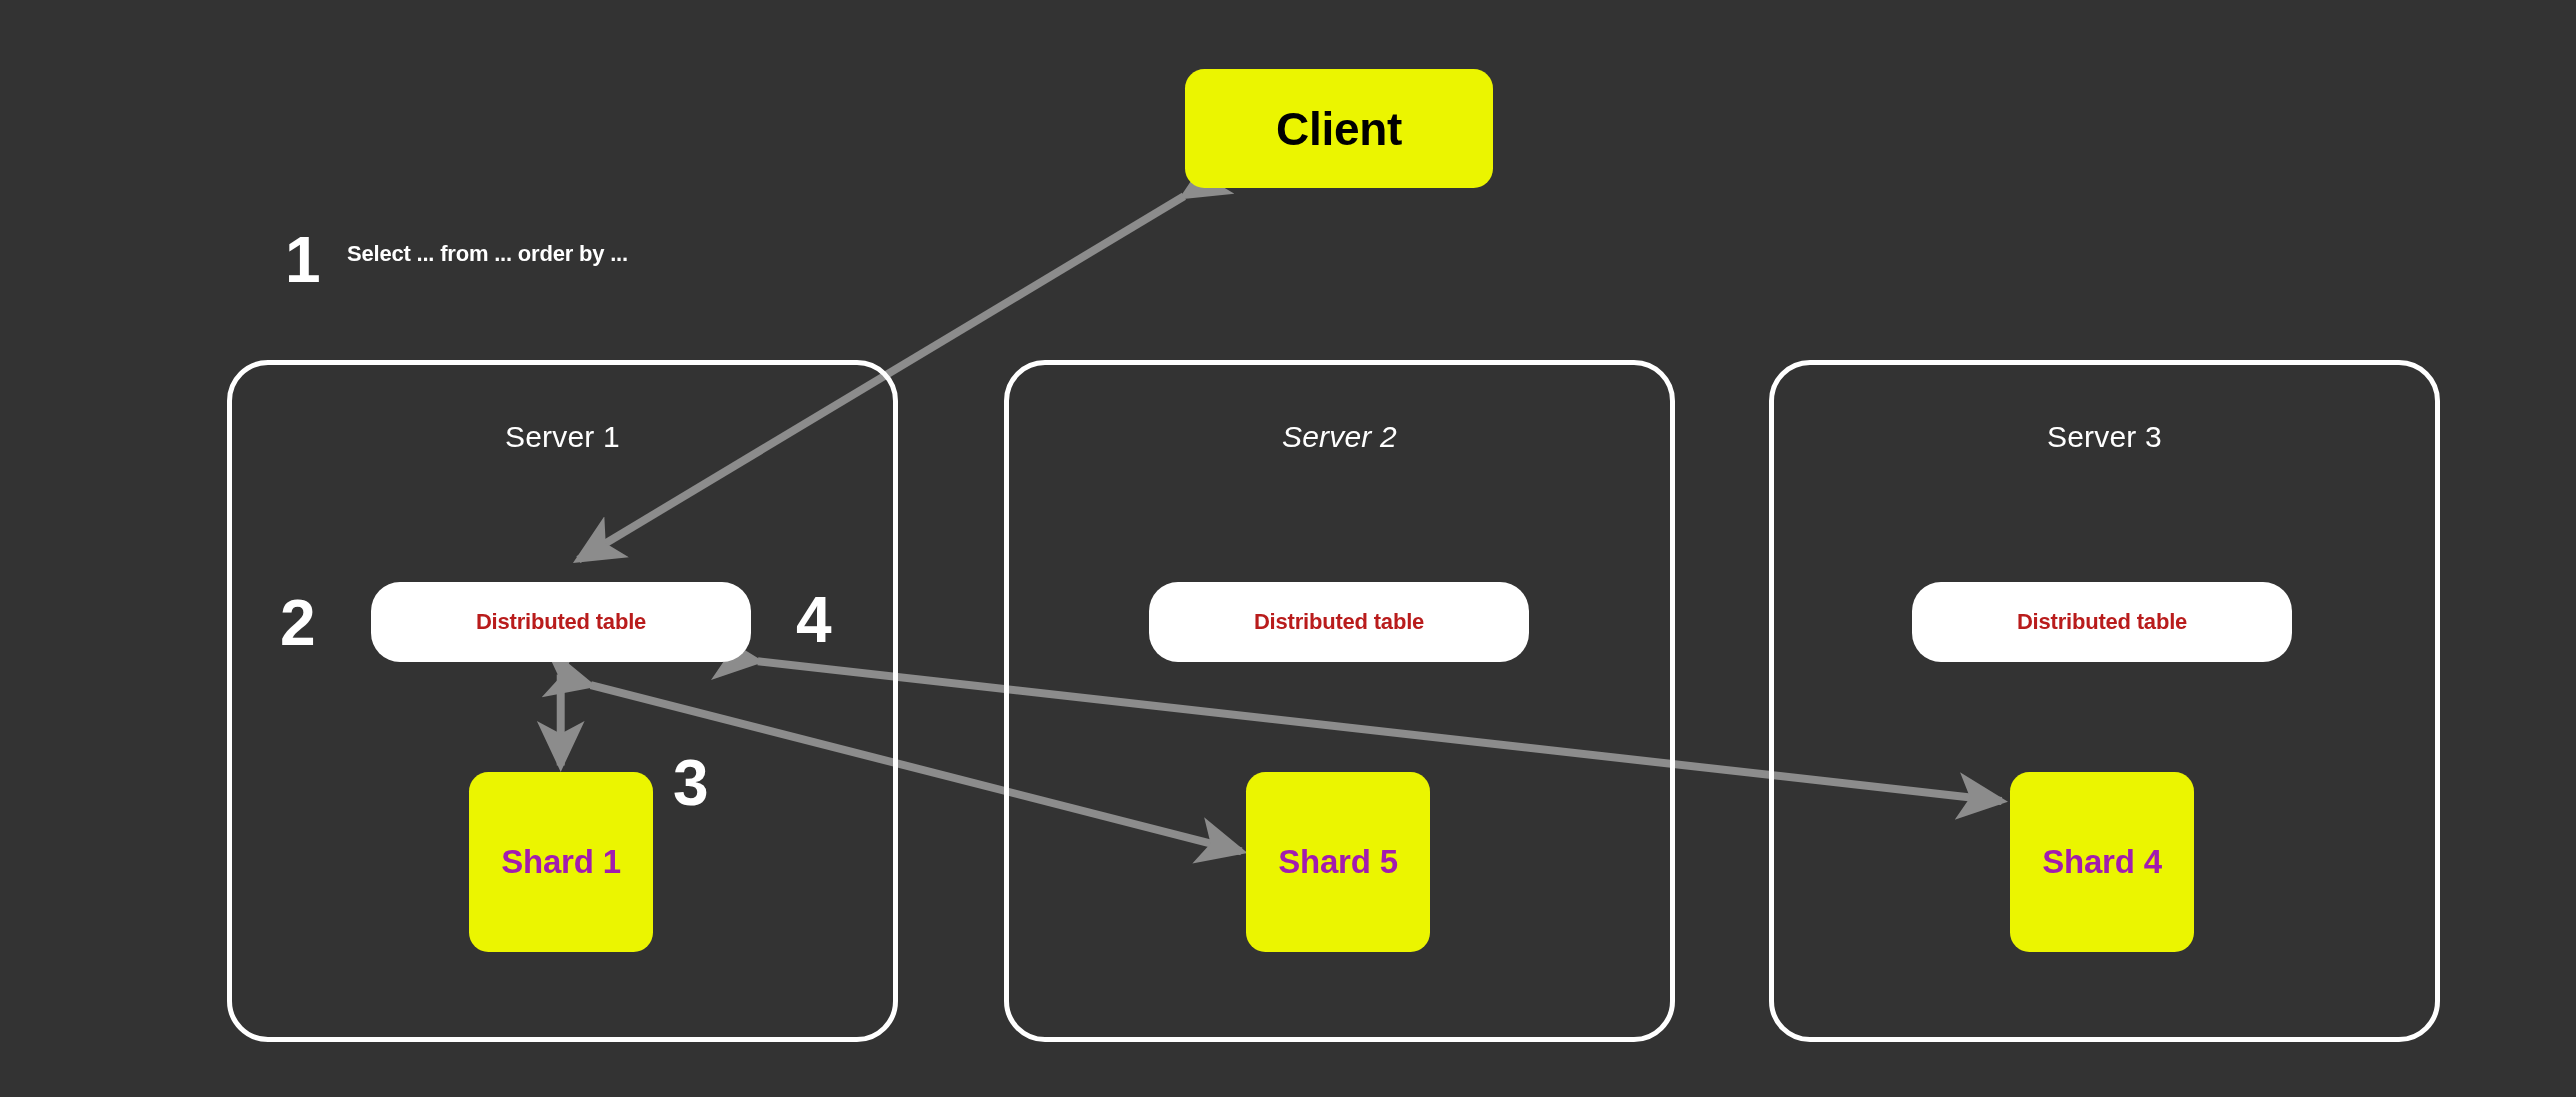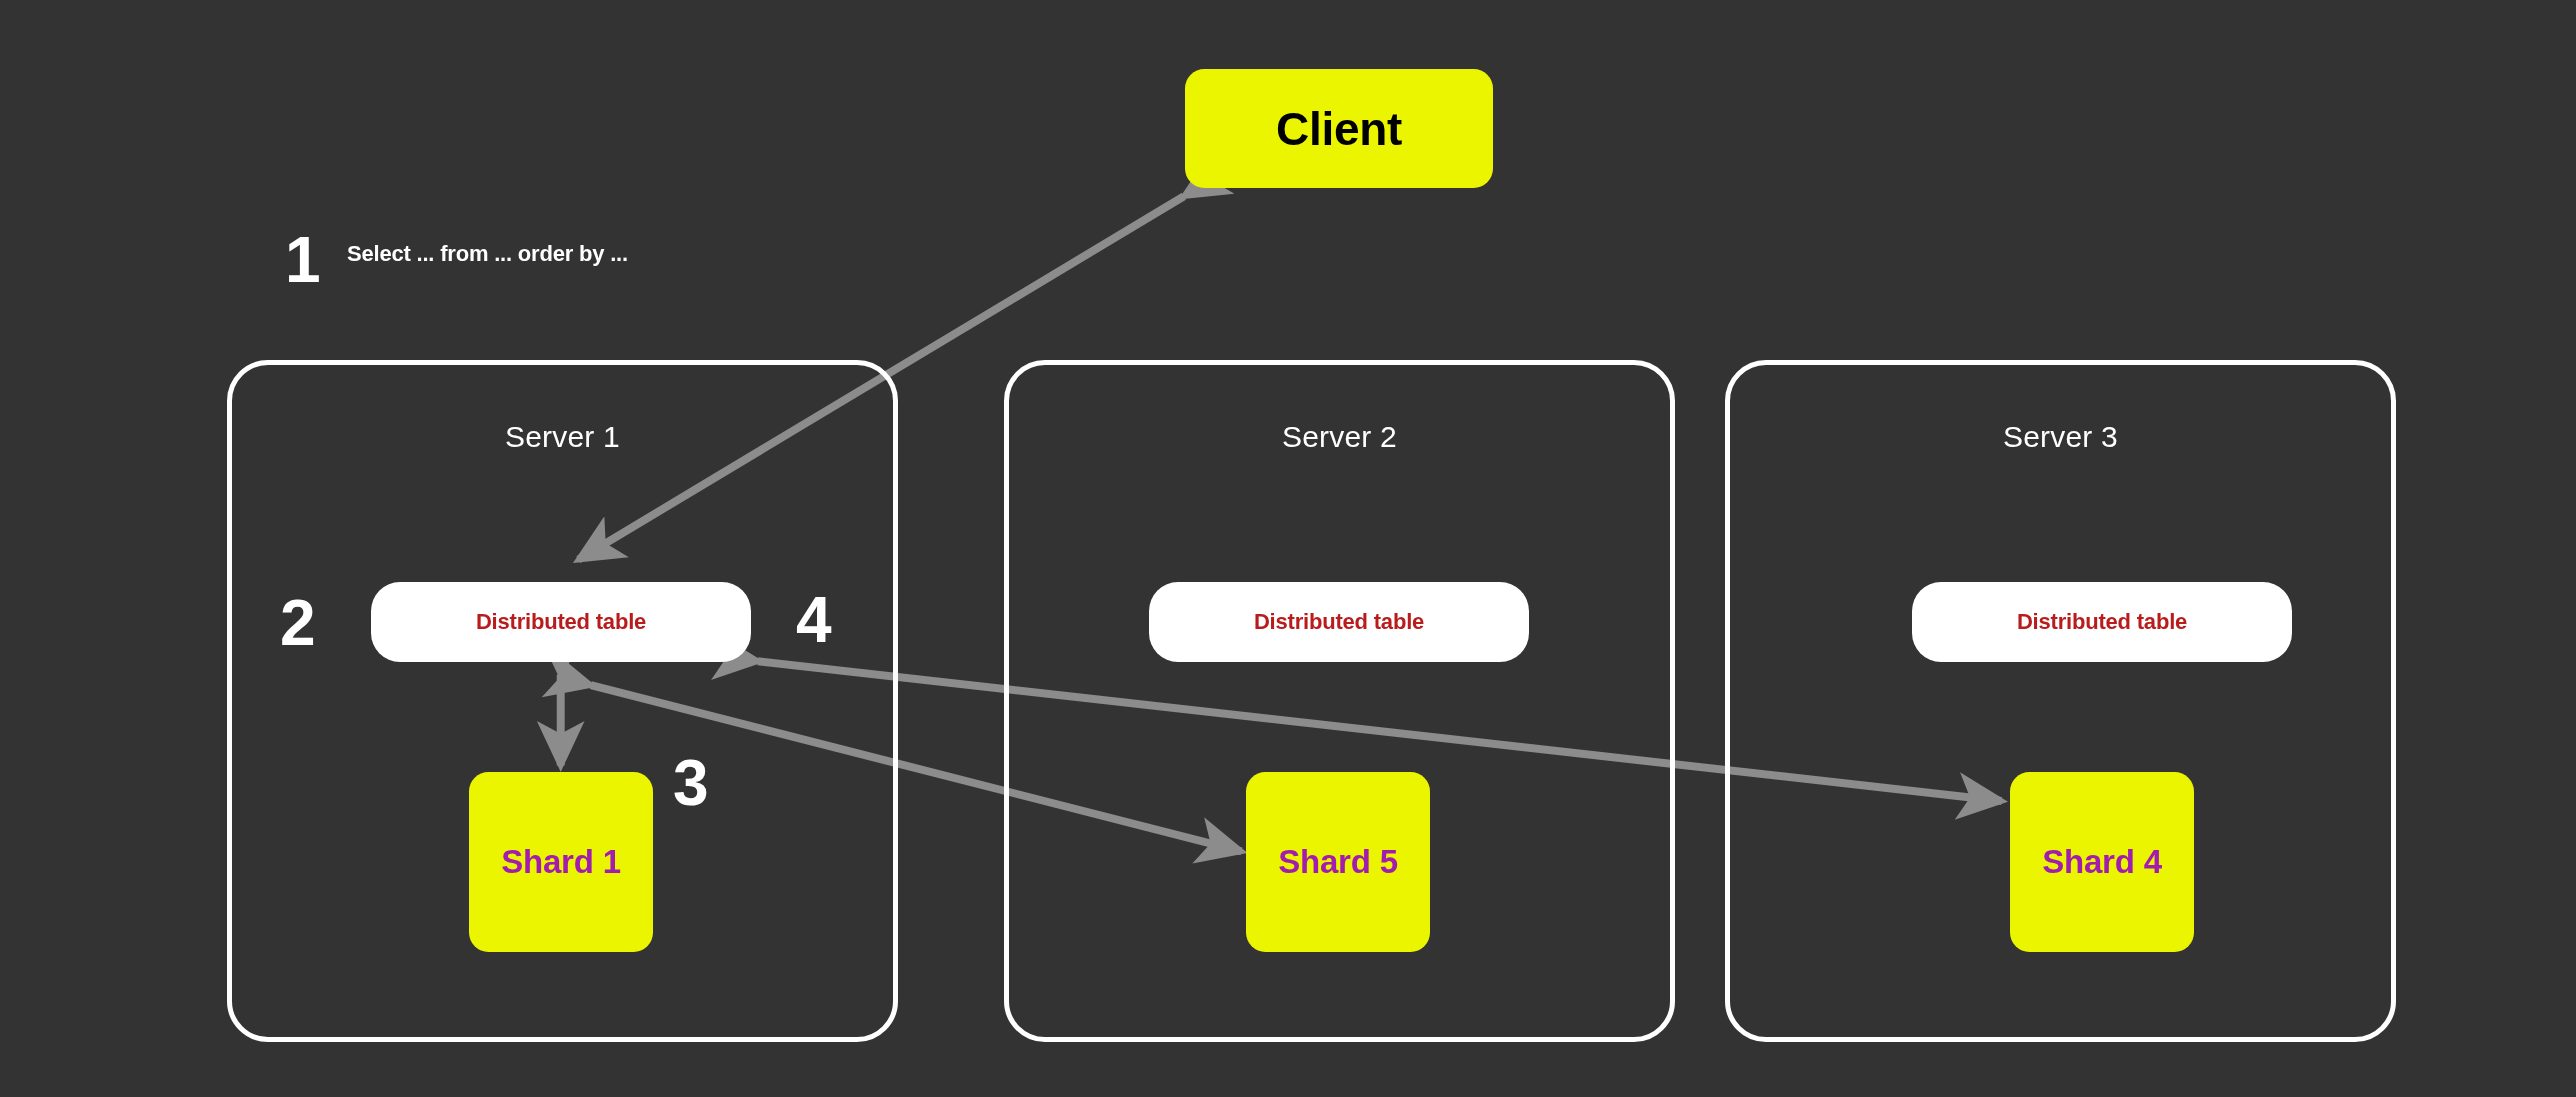--- a/index.html
+++ b/index.html
@@ -126,33 +126,33 @@
   </div>
 
   <div class="node shard" style="left:421px; top:772px; width:184px; height:180px;">
     <span>Shard 1</span>
   </div>
 
   <div class="step-num" style="left:232px; top:591px;">2</div>
   <div class="step-num" style="left:625px; top:751px;">3</div>
   <div class="step-num" style="left:748px; top:588px;">4</div>
 
-  <div class="server-box" style="position:absolute; left:956px; top:360px; width:661px; height:672px;">
+  <div class="server-box" style="position:absolute; left:956px; top:360px; width:661px; height:672px;font-style:italic;">
     <div class="server-title" style="top:55px;">Server 2</div>
   </div>
 
   <div class="node dist-table" style="left:1101px; top:582px; width:380px; height:80px;">
     <span>Distributed table</span>
   </div>
 
   <div class="node shard" style="left:1198px; top:772px; width:184px; height:180px;">
     <span>Shard 5</span>
   </div>
 
-  <div class="server-box" style="position:absolute; left:1677px; top:360px; width:661px; height:672px;">
+  <div class="server-box" style="position:absolute; left:1721px; top:360px; width:661px; height:672px;">
     <div class="server-title" style="top:55px;">Server 3</div>
   </div>
 
   <div class="node dist-table" style="left:1864px; top:582px; width:380px; height:80px;">
     <span>Distributed table</span>
   </div>
 
   <div class="node shard" style="left:1962px; top:772px; width:184px; height:180px;">
     <span>Shard 4</span>
   </div>

